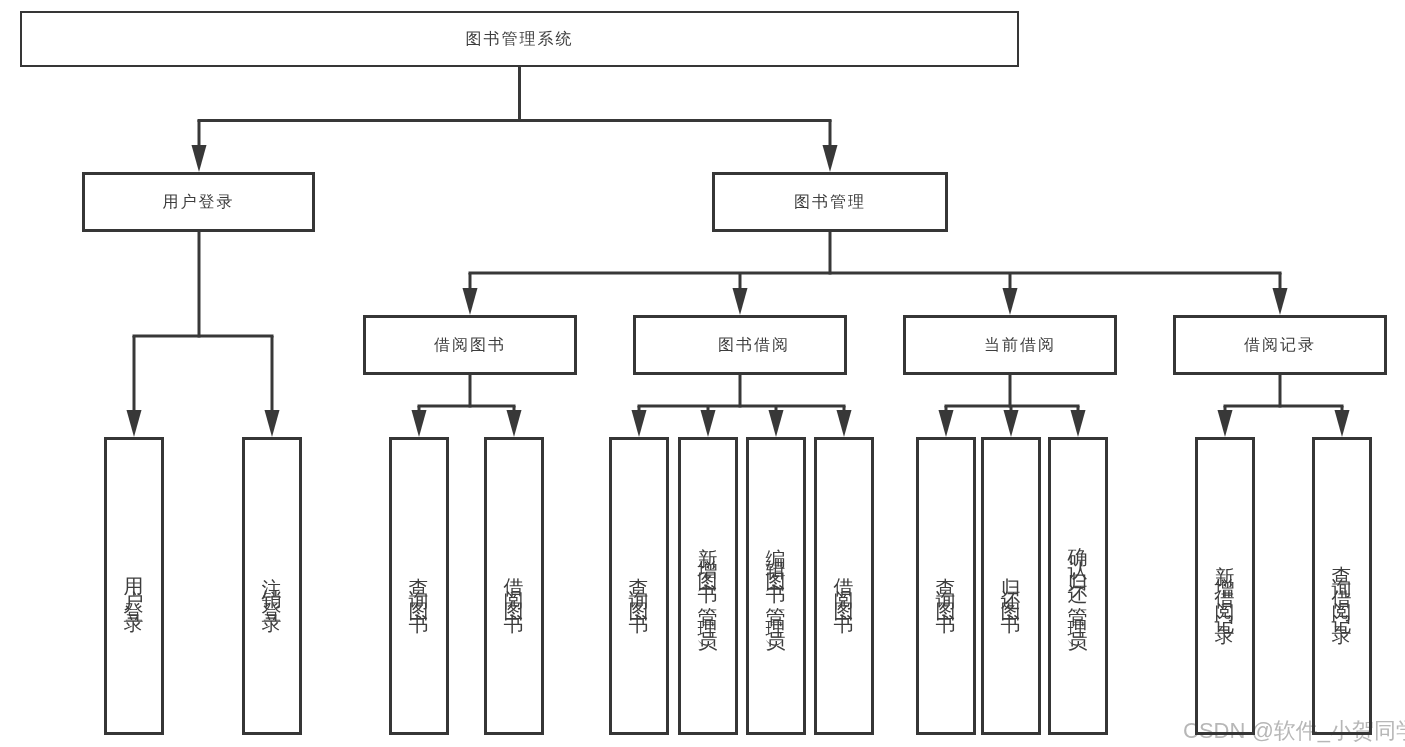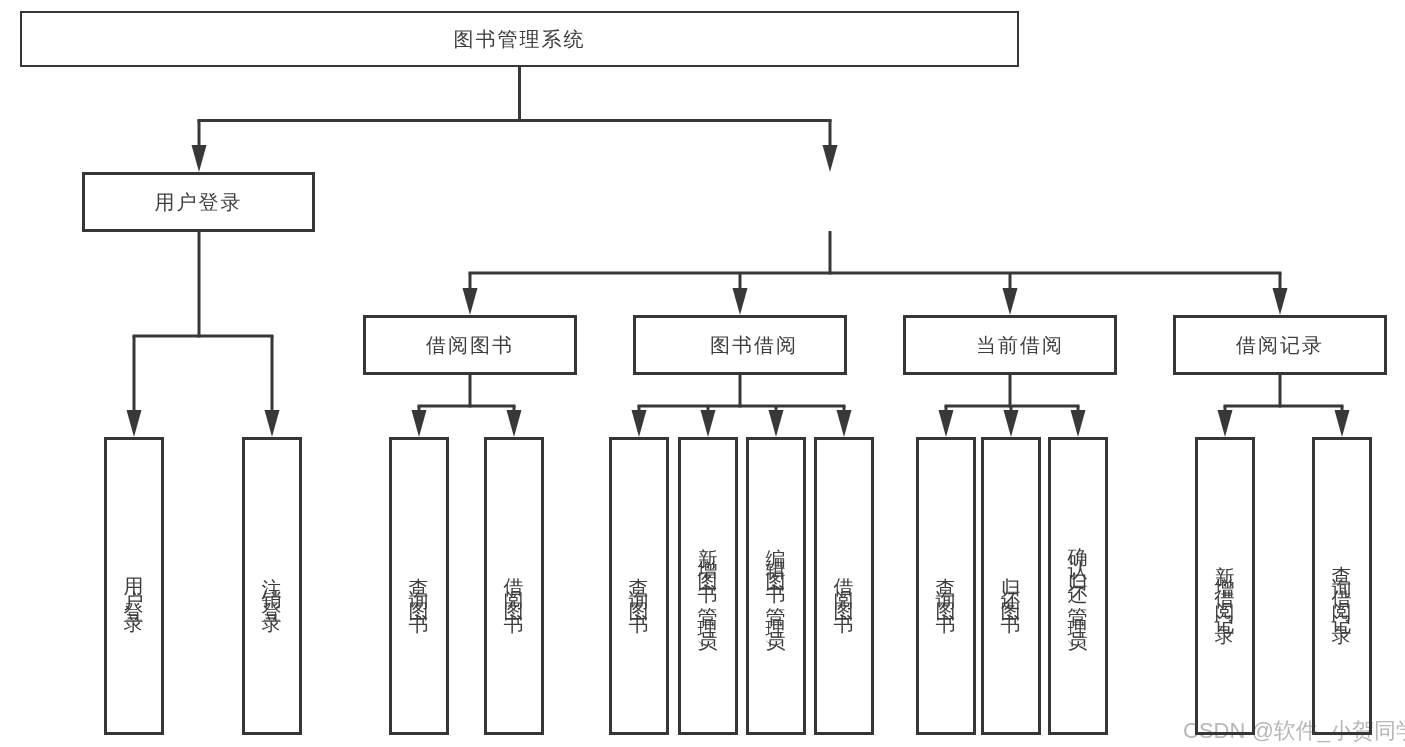--- a/index.html
+++ b/index.html
@@ -23,21 +23,21 @@
     position: absolute;
     border: 3px solid #363636;
     background: transparent;
     display: flex;
     align-items: center;
     justify-content: center;
     z-index: 2;
   }
   .root-node { border-width: 2px; }
   .h-node span {
-    font-size: 20px;
+    font-size: 16px;
     letter-spacing: 2px;
     color: #3d3d3d;
     white-space: nowrap;
   }
   .v-node span {
     writing-mode: vertical-rl;
     font-size: 20px;
     line-height: 1;
     letter-spacing: 12px;
     color: #3d3d3d;
@@ -123,20 +123,23 @@
     </g>
   </svg>
 
   <div class="node root-node h-node" style="left:20px; top:11px; width:999px; height:56px;">
     <span>图书管理系统</span>
   </div>
 
   <div class="node h-node" style="left:82px; top:172px; width:233px; height:60px;">
     <span>用户登录</span>
   </div>
+  <div class="node h-node" style="left:712px; top:172px; width:236px; height:60px;">
+    <span>图书管理</span>
+  </div>
 
   <div class="node h-node" style="left:363px; top:315px; width:214px; height:60px;">
     <span>借阅图书</span>
   </div>
   <div class="node h-node" style="left:633px; top:315px; width:214px; height:60px;padding-left:28px;">
     <span>图书借阅</span>
   </div>
   <div class="node h-node" style="left:903px; top:315px; width:214px; height:60px;padding-left:20px;">
     <span>当前借阅</span>
   </div>

